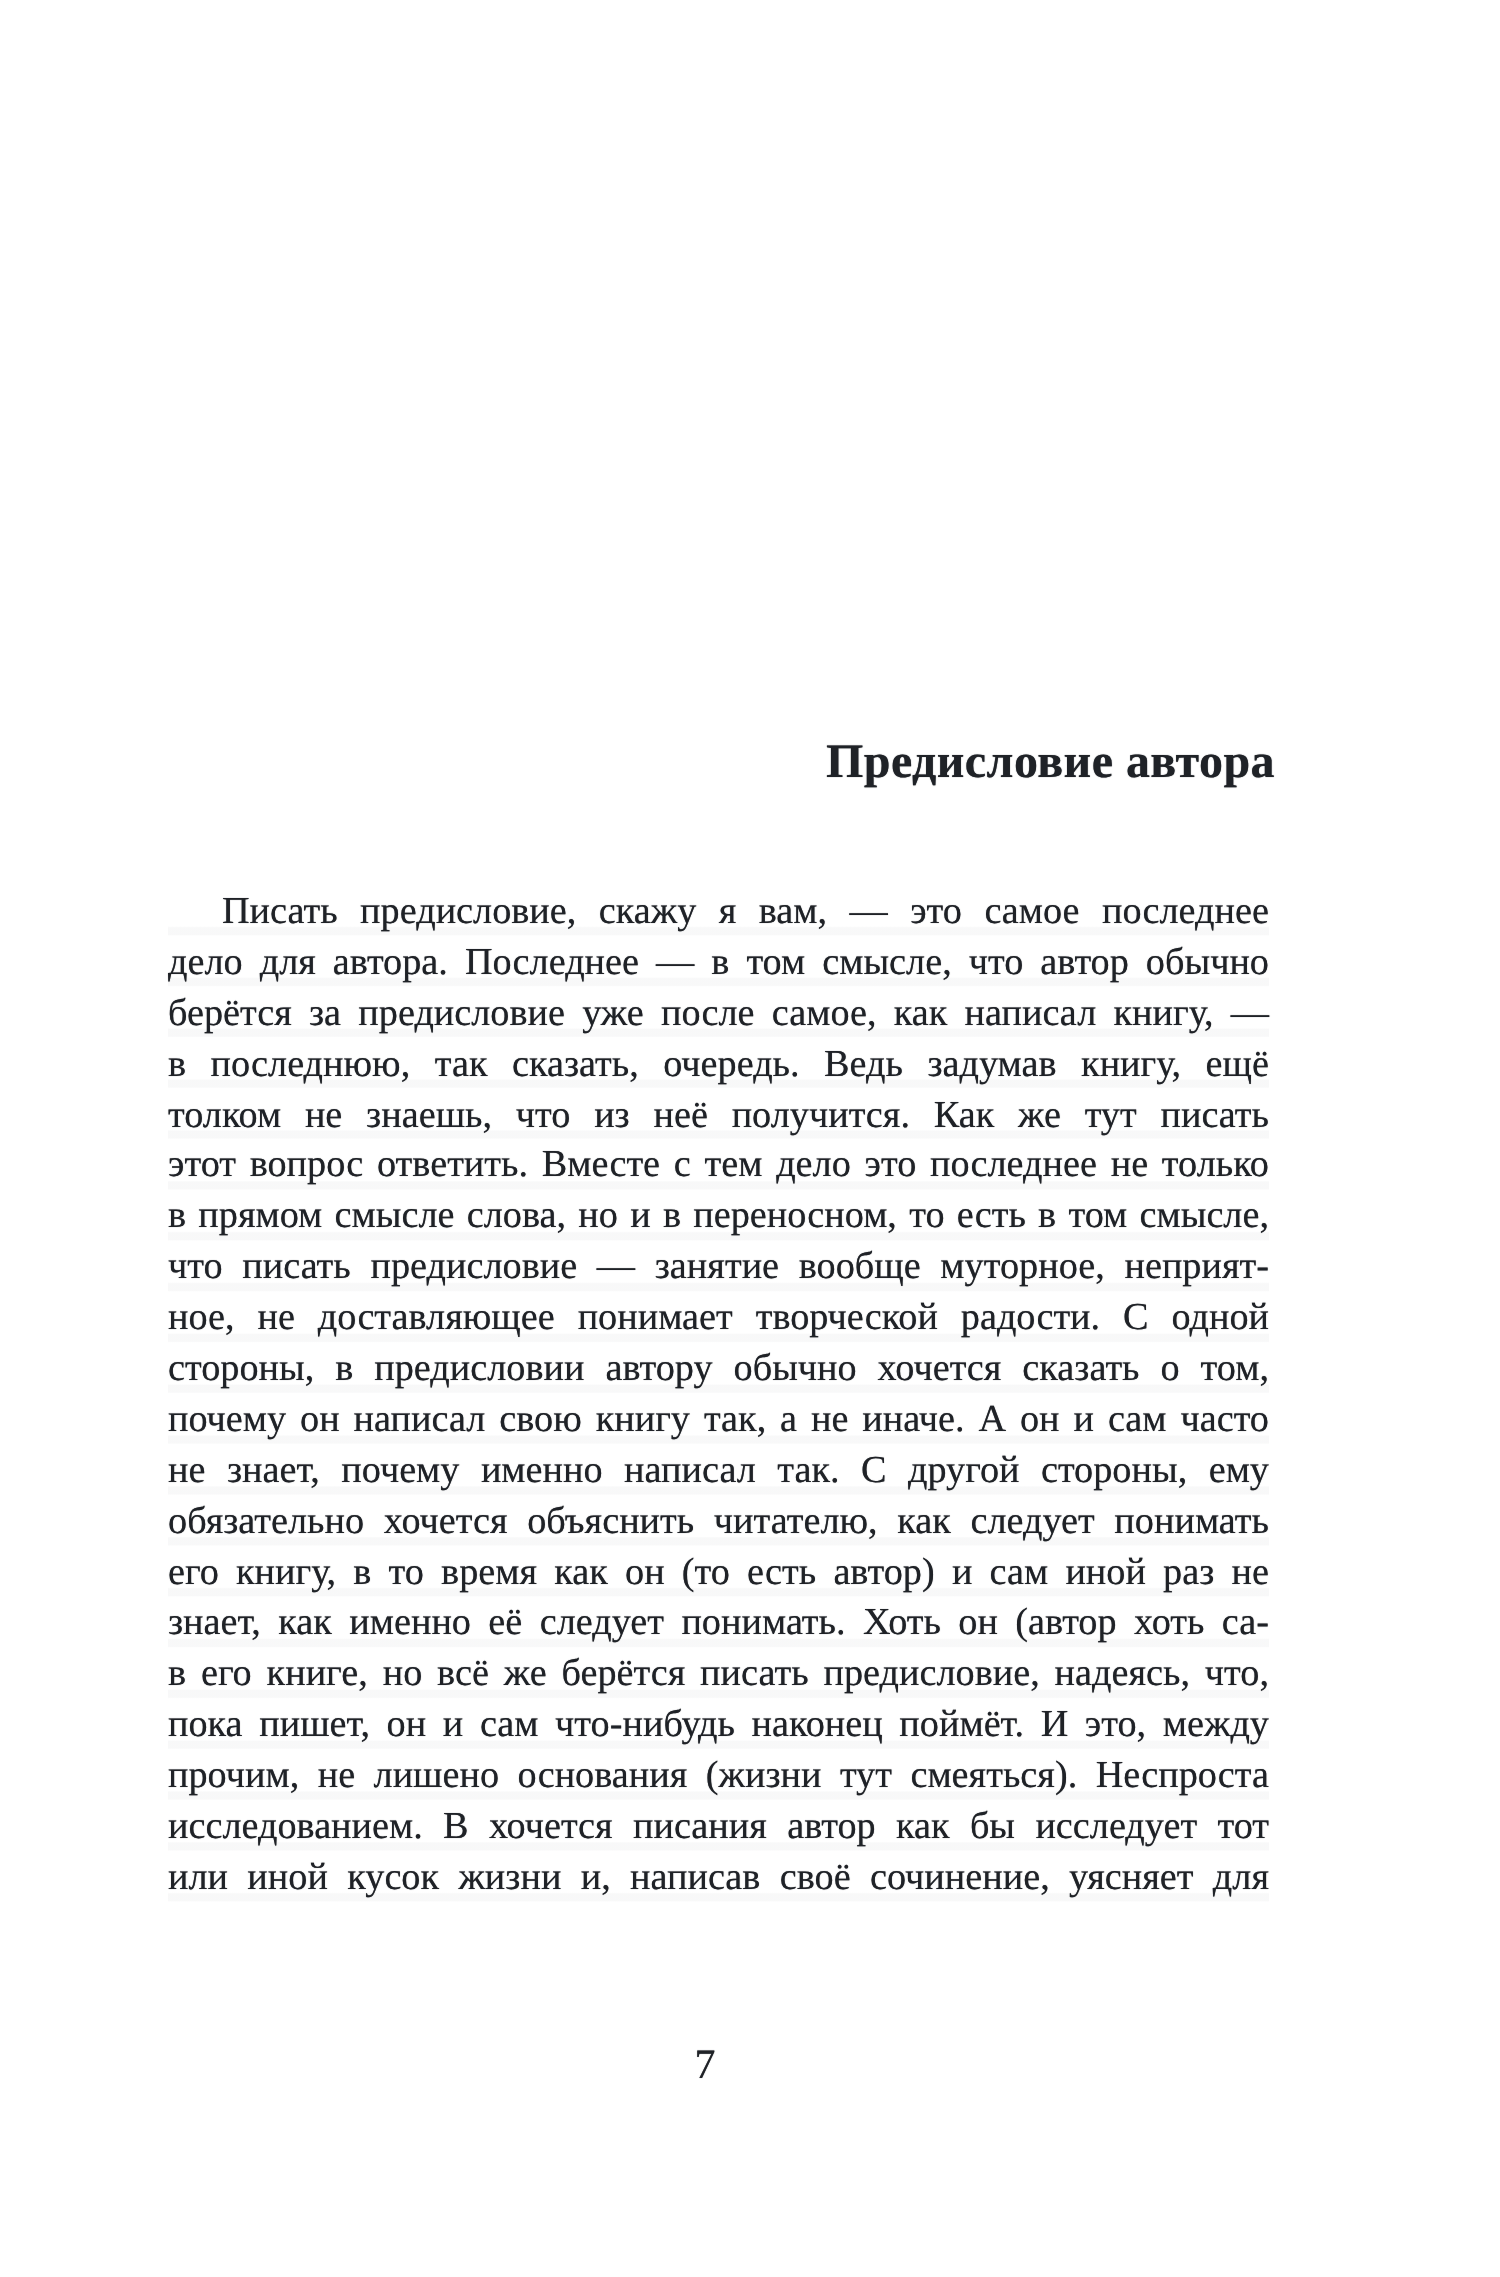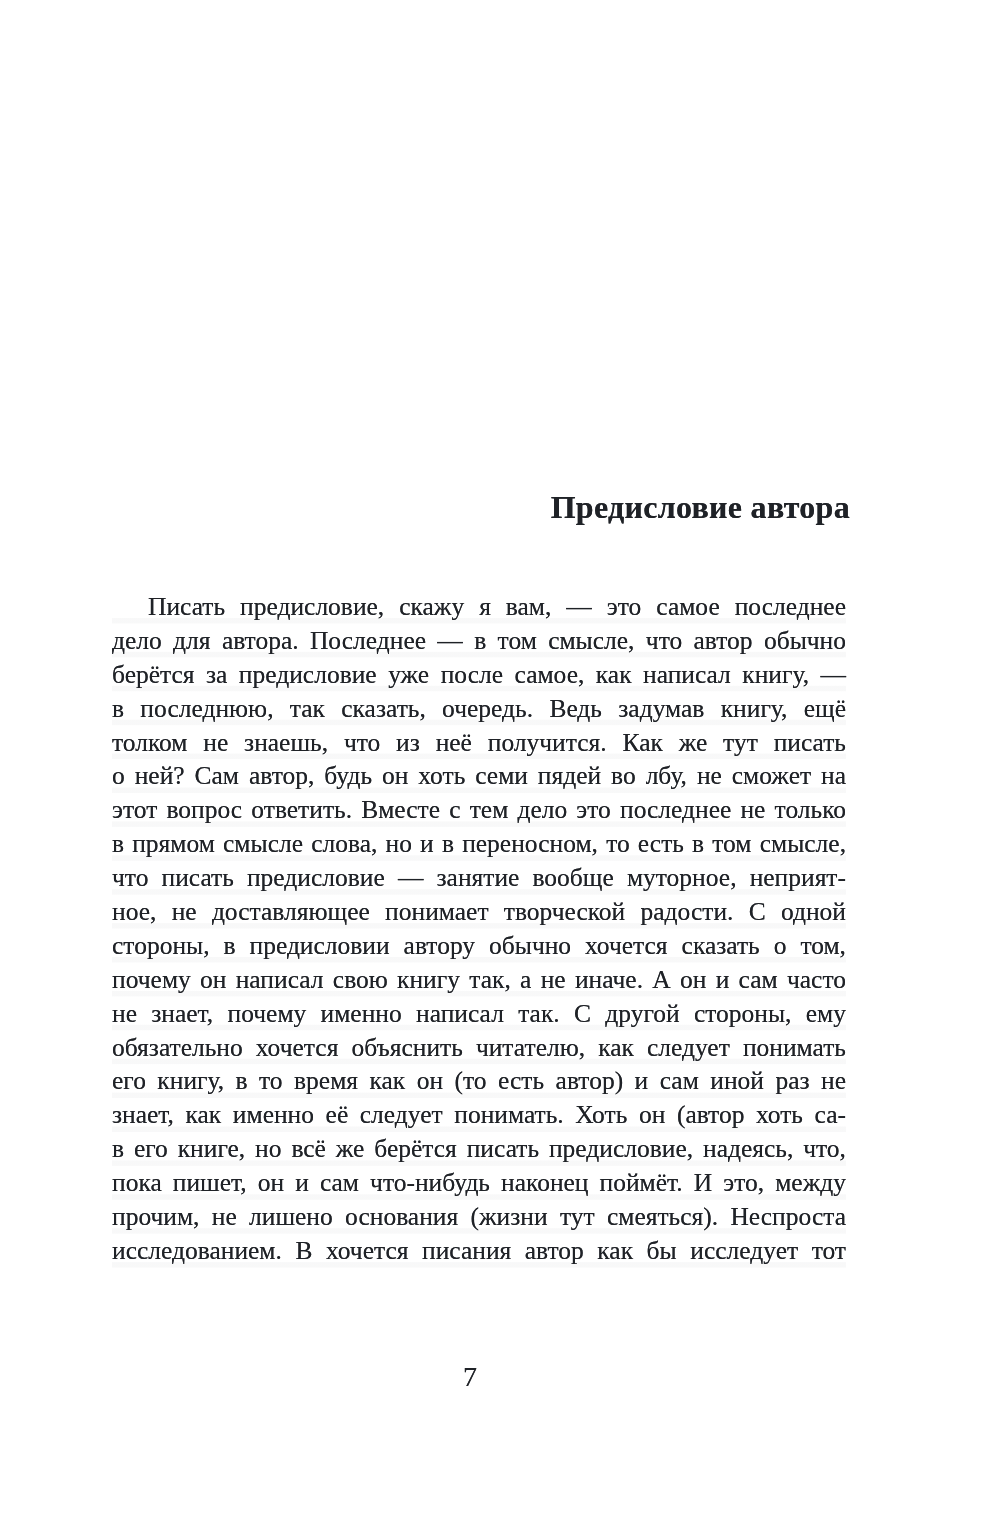--- a/index.html
+++ b/index.html
@@ -77,31 +77,31 @@
 
 <div class="page">
   <h1 class="chapter-title">Предисловие автора</h1>
 
   <div class="body-text">
       <div class="line">Писать предисловие, скажу я вам, — это самое последнее</div>
       <div class="line">дело для автора. Последнее — в том смысле, что автор обычно</div>
       <div class="line">берётся за предисловие уже после самое, как написал книгу, —</div>
       <div class="line">в последнюю, так сказать, очередь. Ведь задумав книгу, ещё</div>
       <div class="line">толком не знаешь, что из неё получится. Как же тут писать</div>
-      <div class="line">о ней? Сам автор, будь он хоть семи пядей во лбу, не сможет на</div>
       <div class="line">этот вопрос ответить. Вместе с тем дело это последнее не только</div>
       <div class="line">в прямом смысле слова, но и в переносном, то есть в том смысле,</div>
       <div class="line">что писать предисловие — занятие вообще муторное, неприят-</div>
       <div class="line">ное, не доставляющее понимает творческой радости. С одной</div>
       <div class="line">стороны, в предисловии автору обычно хочется сказать о том,</div>
       <div class="line">почему он написал свою книгу так, а не иначе. А он и сам часто</div>
       <div class="line">не знает, почему именно написал так. С другой стороны, ему</div>
       <div class="line">обязательно хочется объяснить читателю, как следует понимать</div>
       <div class="line">его книгу, в то время как он (то есть автор) и сам иной раз не</div>
       <div class="line">знает, как именно её следует понимать. Хоть он (автор хоть са-</div>
       <div class="line">в его книге, но всё же берётся писать предисловие, надеясь, что,</div>
       <div class="line">пока пишет, он и сам что-нибудь наконец поймёт. И это, между</div>
       <div class="line">прочим, не лишено основания (жизни тут смеяться). Неспроста</div>
       <div class="line">исследованием. В хочется писания автор как бы исследует тот</div>
+      <div class="line">или иной кусок жизни и, написав своё сочинение, уясняет для</div>
     </div>
 
   <div class="page-number">7</div>
 </div>
 
 </body></html>

